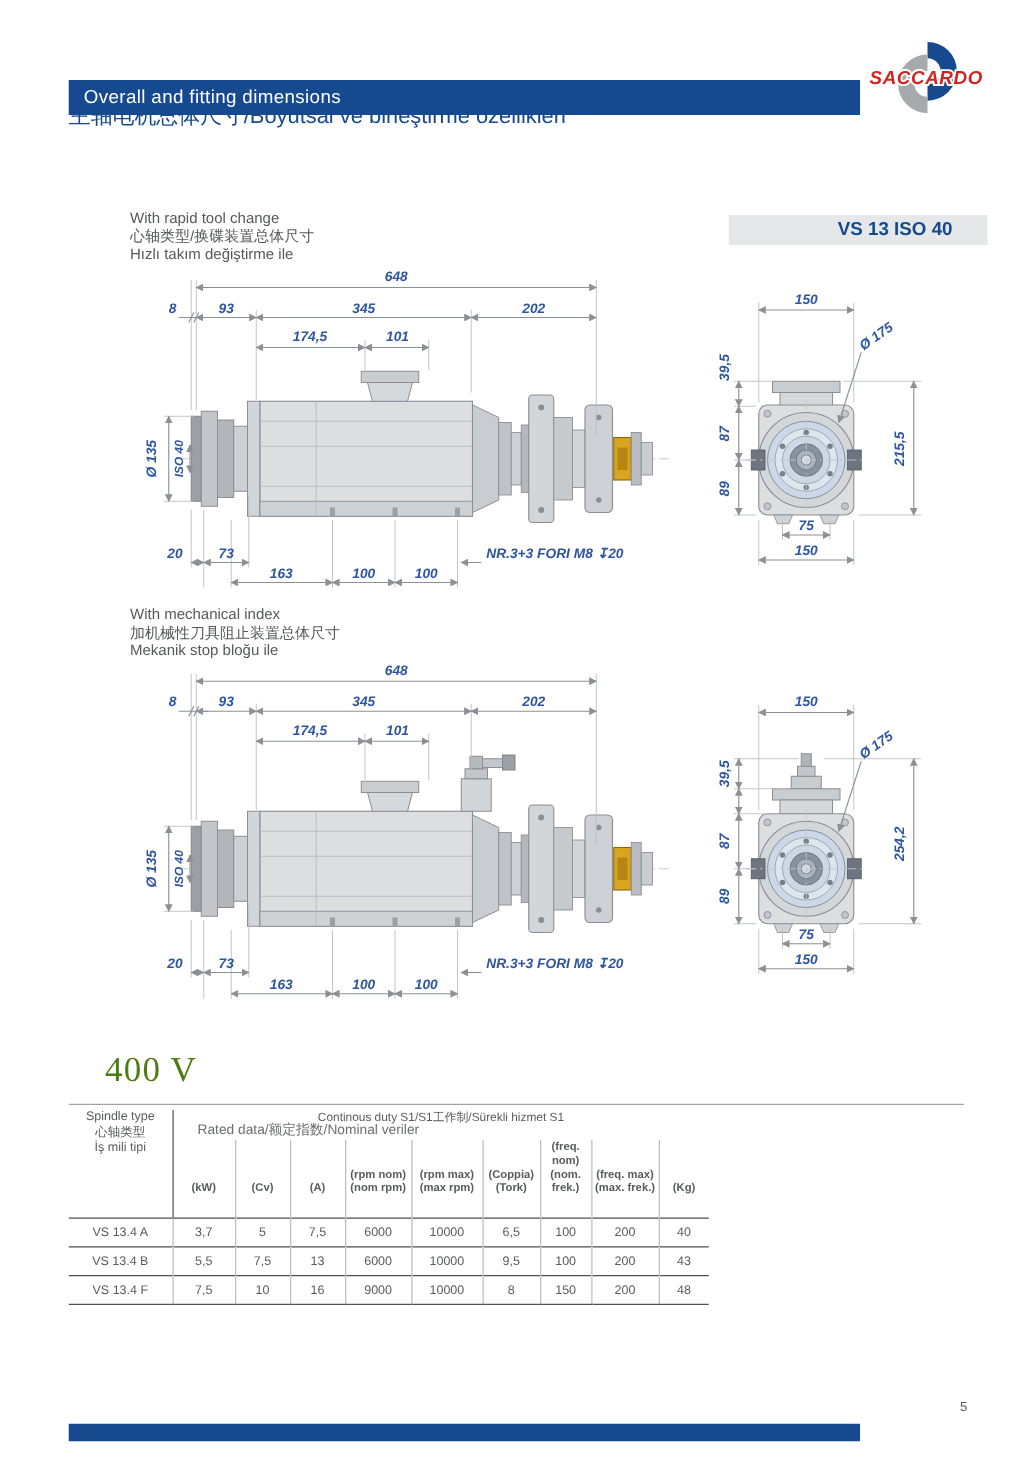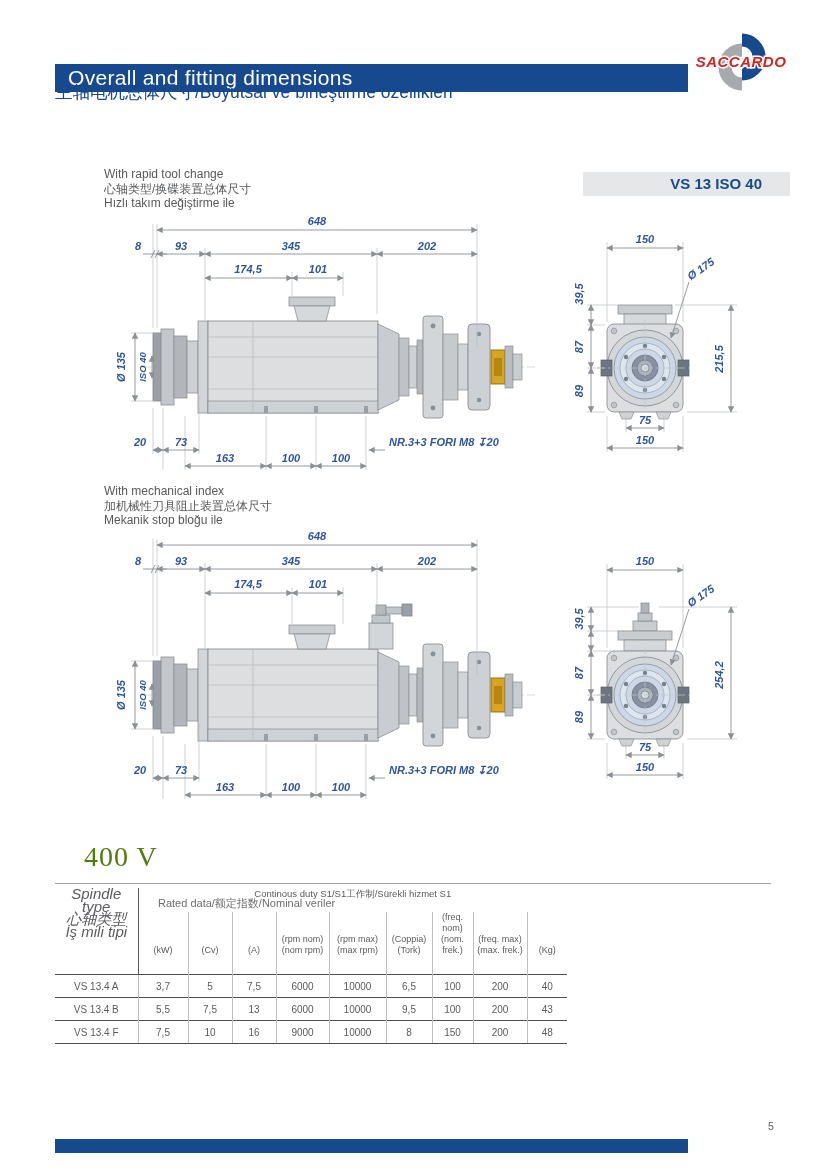--- a/index.html
+++ b/index.html
@@ -1,20 +1,20 @@
 <!DOCTYPE html>
 <html><head>
 <meta charset="utf-8">
 <style>
   html,body{margin:0;padding:0;background:#ffffff;}
   .page{position:relative;width:827px;height:1170px;background:#fff;overflow:hidden;
         font-family:"Liberation Sans","DejaVu Sans",sans-serif;}
   
   .hbar{position:absolute;left:55px;top:64px;width:633px;height:28px;background:#17498f;}
-  .htitle{color:#fff;font-size:21px;line-height:28px;padding-left:13px;letter-spacing:.3px;}
+  .htitle{color:#fff;font-size:15px;line-height:28px;letter-spacing:.3px;margin-left:12px;}
   .subtitle{position:absolute;left:55px;top:80px;color:#17498f;font-size:17.5px;}
   .logo{position:absolute;left:688px;top:32px;width:107px;height:60px;}
   
   .sec{position:absolute;left:68px;font-size:12px;color:#57585a;line-height:14.5px;margin-left:36px;}
   .sec1{top:167px;} .sec2{top:484px;}
   
   .badge{position:absolute;left:583px;top:172px;width:207px;height:24px;background:#e6e7e8;
          color:#17498f;font-weight:bold;font-size:15px;line-height:24px;text-align:right;
          padding-right:28px;box-sizing:border-box;}
   
@@ -27,25 +27,25 @@
   .tick{stroke:#8b9095;stroke-width:0.9;}
   .cline{stroke:#c2c6ca;stroke-width:0.7;stroke-dasharray:8 3 2 3;}
   .hole{fill:#9aa0a6;}
   
   .voltage{position:absolute;left:84px;top:841px;font-size:28px;color:#4d7c0f;letter-spacing:1px;font-family:Liberation Serif, serif;}
   .vlabel{position:absolute;left:158px;top:857px;font-size:11px;color:#6d6e70;margin-top:39px;}
   .rule{position:absolute;left:55px;top:883px;width:716px;height:1px;background:#a0a2a5;}
   table.rt{position:absolute;left:55px;top:888px;width:512px;border-collapse:collapse;
            table-layout:fixed;font-size:10px;color:#5a5b5e;}
   table.rt td{text-align:center;padding:0;}
-  td.spindle{text-align:left;border-right:1px solid #58595b;padding-left:6px;font-size:15px;
-             line-height:12.5px;vertical-align:top;padding-top:3px;font-style:italic;}
+  td.spindle{text-align:left;border-right:1px solid #58595b;padding-left:6px;font-size:10px;
+             line-height:12.5px;vertical-align:top;padding-top:3px;}
   td.duty{text-align:left;padding-left:8px;vertical-align:top;font-size:9.5px;padding-top:3px;height:24px;}
   tr.h2 td.unit{font-size:9px;line-height:11px;vertical-align:bottom;padding-bottom:18px;height:32px;
-                border-left:1px solid #bcbec0;}
+                border-left:1px solid #bcbec0;font-weight:bold;}
   tr.h2 td.unit:first-child{border-left:none;}
   tr.dr td{border-top:1.6px solid #4d4f52;border-left:1px solid #bcbec0;height:22px;}
   tr.dr td:first-child{border-left:none;}
   tr.dr:last-child td{border-bottom:1.6px solid #4d4f52;}
   
   .pagenum{position:absolute;left:768px;top:1120px;font-size:10.5px;color:#58595b;}
   .fbar{position:absolute;left:55px;top:1139px;width:633px;height:14px;background:#17498f;}
   .brandtext{font:italic 700 15px "Liberation Sans",sans-serif;fill:#d0241f;stroke:#fff;stroke-width:3px;paint-order:stroke;text-anchor:middle;letter-spacing:.5px;}
 </style>
 </head>

